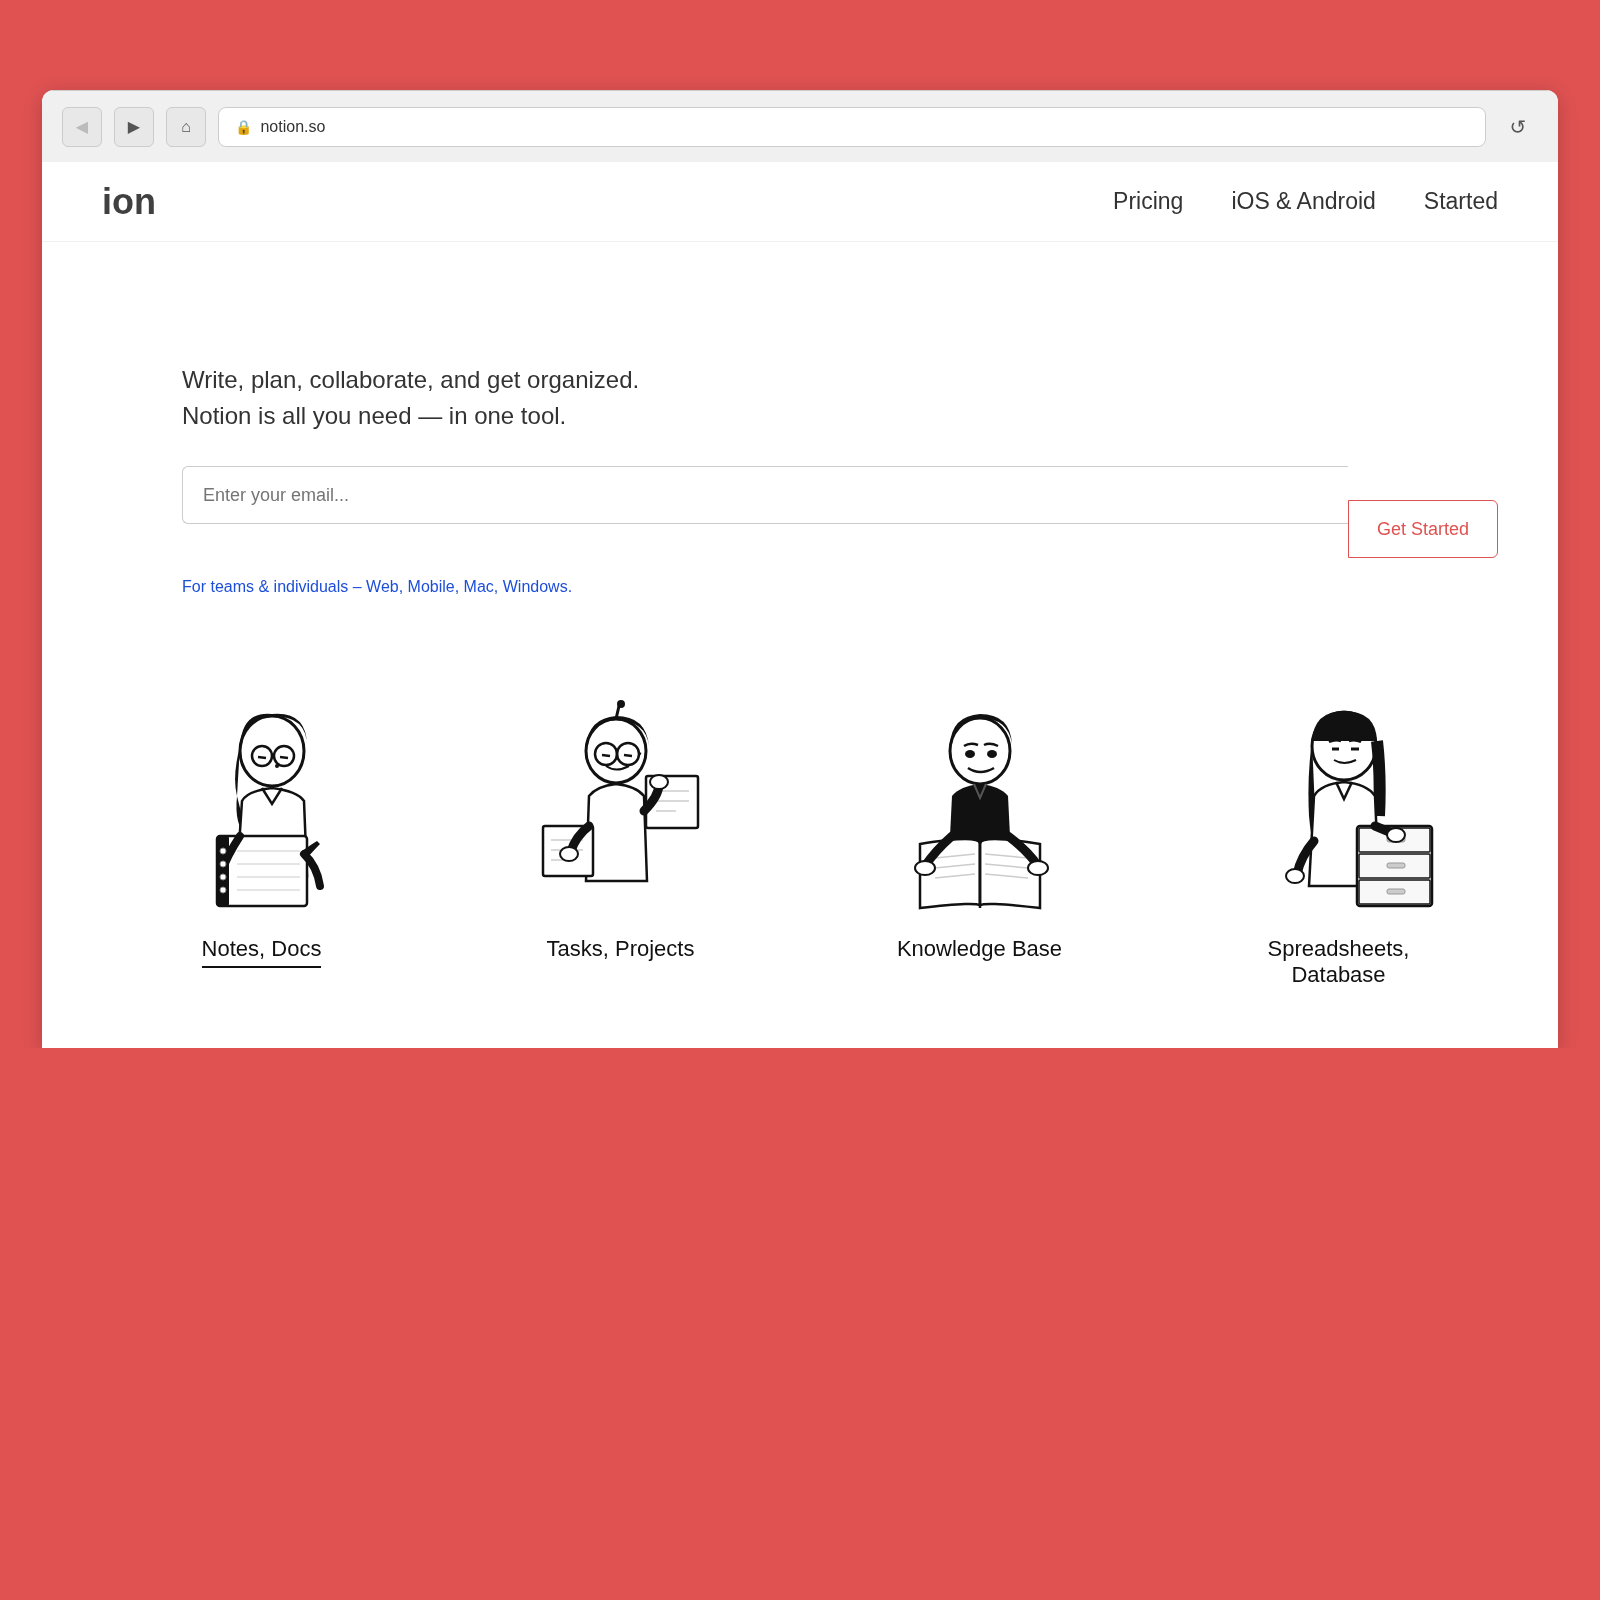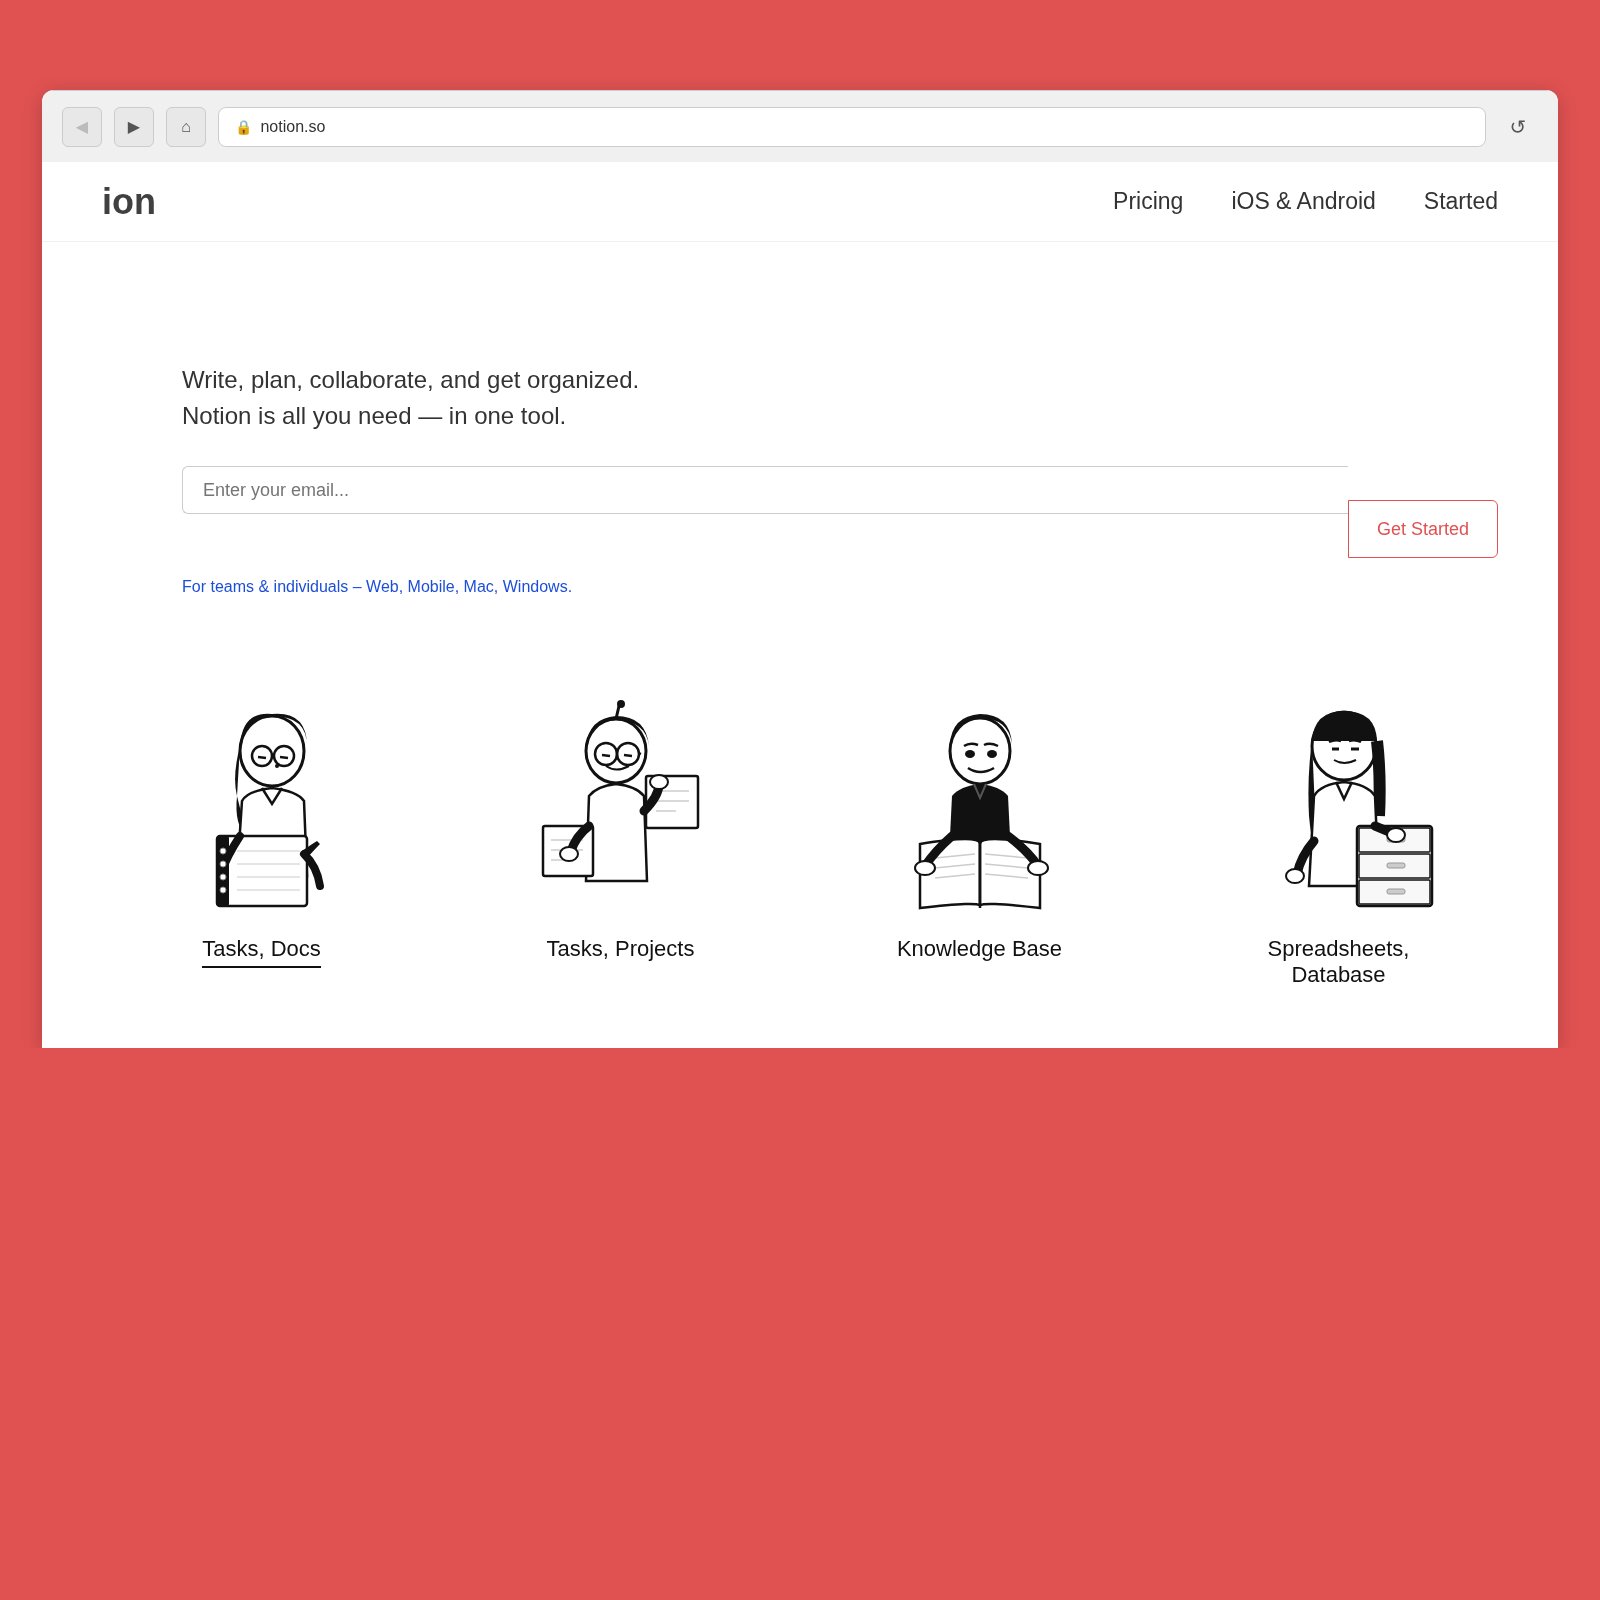--- a/index.html
+++ b/index.html
@@ -146,21 +146,21 @@
     }
 
     .email-row {
       display: flex;
       gap: 0;
       margin-bottom: 20px;
     }
 
     .email-input {
       flex: 1;
-      height: 48px;
+      height: 58px;
       border: 1.5px solid #ccc;
       border-right: none;
       border-radius: 6px 0 0 6px;
       padding: 16px 20px;
       font-size: 18px;
       color: #999;
       outline: none;
     }
 
     .get-started-btn {
@@ -334,21 +334,21 @@
                 <path d="M142 158 Q155 170 158 190" fill="none" stroke="#111" stroke-width="8" stroke-linecap="round"></path>
 
                 <path d="M78 140 Q65 160 60 175" fill="none" stroke="#111" stroke-width="8" stroke-linecap="round"></path>
 
                 <circle cx="61" cy="155" r="3" fill="white" stroke="#888" stroke-width="1"></circle>
                 <circle cx="61" cy="168" r="3" fill="white" stroke="#888" stroke-width="1"></circle>
                 <circle cx="61" cy="181" r="3" fill="white" stroke="#888" stroke-width="1"></circle>
                 <circle cx="61" cy="194" r="3" fill="white" stroke="#888" stroke-width="1"></circle>
               </svg>
             </div>
-            <div class="feature-label underlined">Tasks, Docs</div>
+            <div class="feature-label underlined">Notes, Docs</div>
           </div>
 
           <div class="feature-item">
             <div class="feature-illustration">
               <svg viewBox="0 0 200 220" xmlns="http://www.w3.org/2000/svg">
 
                 <ellipse cx="95" cy="55" rx="30" ry="32" fill="white" stroke="#111" stroke-width="3"></ellipse>
 
                 <path d="M65 50 Q68 22 95 20 Q125 20 128 50 Q125 25 95 24 Q68 26 67 50 Z" fill="#111"></path>
 

